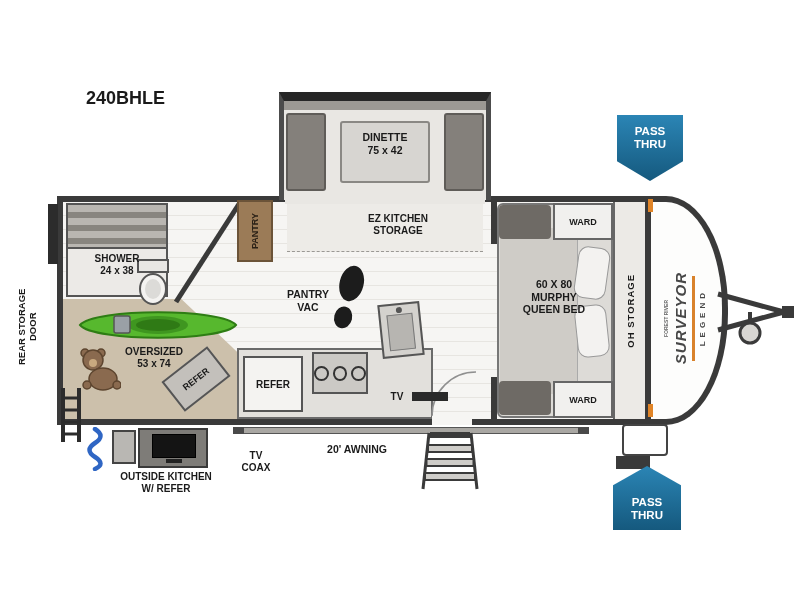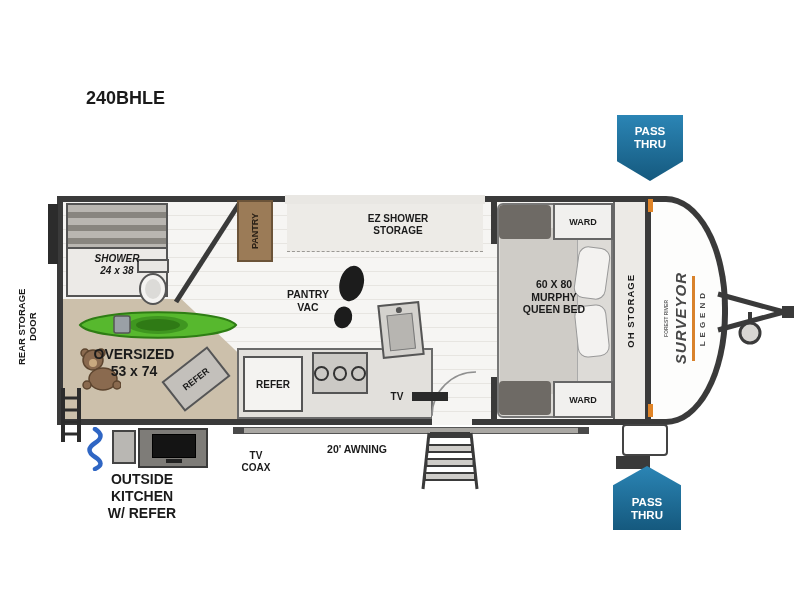--- a/index.html
+++ b/index.html
@@ -36,32 +36,44 @@
   </div>
 
   <svg class="abs" style="left:714px; top:286px; width:82px; height:64px; z-index:2;" viewBox="0 0 82 64">
     <line x1="4" y1="8" x2="70" y2="26" stroke="#3a3a3a" stroke-width="5"></line>
     <line x1="4" y1="44" x2="70" y2="26" stroke="#3a3a3a" stroke-width="5"></line>
     <rect x="68" y="20" width="12" height="12" fill="#3a3a3a"></rect>
     <line x1="36" y1="26" x2="36" y2="38" stroke="#3a3a3a" stroke-width="4"></line>
     <circle cx="36" cy="47" r="10" fill="#d8d6d2" stroke="#3a3a3a" stroke-width="3"></circle>
   </svg>
 
+  <div class="abs" style="left:279px; top:92px; width:212px; height:108px; background:#e9e7e3;
+       border:5px solid #4c4c4c; border-top:9px solid #262626; border-bottom:none; z-index:3;">
+    <div class="abs" style="left:0; top:0; width:202px; height:9px; background:#9c9994;"></div>
+    <div class="abs" style="left:2px; top:12px; width:40px; height:78px; background:#84807b;
+         border:2px solid #5f5c58; border-radius:3px;"></div>
+    <div class="abs" style="right:2px; top:12px; width:40px; height:78px; background:#84807b;
+         border:2px solid #5f5c58; border-radius:3px;"></div>
+    <div class="abs" style="left:56px; top:20px; width:90px; height:62px; background:#d7d5d1;
+         border:2px solid #8a8884; border-radius:3px;"></div>
+    <div class="lbl" style="left:0; right:0; top:30px; font-size:10.5px;">DINETTE
+75 x 42</div>
+  </div>
   <div class="abs" style="left:285px; top:195px; width:200px; height:9px; background:#e9e7e3; z-index:4;"></div>
 
   <div class="abs" style="left:287px; top:202px; width:196px; height:50px; background:#edebe7;
        border-bottom:1.5px dashed #9a9894; z-index:2;"></div>
-  <div class="lbl" style="left:338px; top:213px; width:120px; font-size:10px; z-index:4;">EZ SHOWER
+  <div class="lbl" style="left:338px; top:213px; width:120px; font-size:10px; z-index:4;">EZ KITCHEN
 STORAGE</div>
 
   <div class="abs" style="left:66px; top:203px; width:102px; height:46px; border:2px solid #555;
        background:repeating-linear-gradient(180deg,#b9b6b1 0 7px,#88857f 7px 13px); z-index:2;"></div>
   <div class="abs" style="left:66px; top:249px; width:102px; height:48px; background:#eceae7;
        border:2px solid #555; border-top:none; z-index:2;"></div>
-  <div class="lbl" style="left:70px; top:253px; width:94px; font-size:10px; z-index:4;font-style:italic;">SHOWER
+  <div class="lbl" style="left:70px; top:253px; width:94px; font-size:10px; z-index:4;">SHOWER
 24 x 38</div>
   <svg class="abs" style="left:134px; top:258px; width:38px; height:48px; z-index:3;" viewBox="0 0 38 48">
     <rect x="4" y="2" width="30" height="12" fill="#e8e7e4" stroke="#555" stroke-width="2"></rect>
     <ellipse cx="19" cy="31" rx="13" ry="15" fill="#f4f3f1" stroke="#555" stroke-width="2"></ellipse>
     <ellipse cx="19" cy="31" rx="8" ry="10" fill="#dcdbd8"></ellipse>
   </svg>
   <svg class="abs" style="left:168px; top:198px; width:75px; height:110px; z-index:3;" viewBox="0 0 75 110">
     <line x1="71" y1="6" x2="8" y2="104" stroke="#3a3a3a" stroke-width="5"></line>
   </svg>
 
@@ -72,21 +84,21 @@
 
   <div class="lbl" style="left:272px; top:288px; width:72px; font-size:10.5px; z-index:4;">PANTRY
 VAC</div>
   <svg class="abs" style="left:330px; top:262px; width:36px; height:72px; transform:rotate(14deg); z-index:3;" viewBox="0 0 36 72">
     <ellipse cx="18" cy="21" rx="12" ry="18" fill="#1c1c1c"></ellipse>
     <ellipse cx="18" cy="56" rx="9" ry="11" fill="#1c1c1c"></ellipse>
   </svg>
 
   <div class="abs" style="left:63px; top:299px; width:174px; height:120px; background:#ccc0ab;
        clip-path:polygon(0 0, 68% 0, 100% 44%, 100% 100%, 0 100%); z-index:2;"></div>
-  <div class="lbl" style="left:92px; top:346px; width:84px; font-size:14px; z-index:4;">OVERSIZED
+  <div class="lbl" style="left:112px; top:346px; width:84px; font-size:10px; z-index:4;">OVERSIZED
 53 x 74</div>
   <svg class="abs" style="left:74px; top:302px; width:168px; height:46px; z-index:3;" viewBox="0 0 168 46">
     <path d="M6,23 C20,6 148,6 162,23 C148,40 20,40 6,23 Z" fill="#57b82e" stroke="#2e7d14" stroke-width="2"></path>
     <ellipse cx="84" cy="23" rx="30" ry="9" fill="#3f9620"></ellipse>
     <ellipse cx="84" cy="23" rx="22" ry="6" fill="#2f7a15"></ellipse>
     <rect x="40" y="14" width="16" height="17" rx="2" fill="#9aa0a6" stroke="#555" stroke-width="1.5"></rect>
   </svg>
   <svg class="abs" style="left:77px; top:345px; width:44px; height:48px; z-index:3;" viewBox="0 0 44 48">
     <circle cx="8" cy="8" r="4" fill="#8a6a4f" stroke="#5d452f" stroke-width="1.5"></circle>
     <circle cx="24" cy="8" r="4" fill="#8a6a4f" stroke="#5d452f" stroke-width="1.5"></circle>
@@ -195,21 +207,21 @@
   </svg>
 
   <svg class="abs" style="left:82px; top:427px; width:26px; height:44px; z-index:3;" viewBox="0 0 26 44">
     <path d="M13,2 q 11,7 0,14 q -11,7 0,14 q 11,7 0,12" fill="none" stroke="#2f66c4" stroke-width="4.5" stroke-linecap="round"></path>
   </svg>
   <div class="abs" style="left:112px; top:430px; width:24px; height:34px; background:#b9b7b3; border:2px solid #444; z-index:3;"></div>
   <div class="abs" style="left:138px; top:428px; width:70px; height:40px; background:#7e7c78; border:2px solid #3a3a3a; z-index:3;">
     <div class="abs" style="left:12px; top:4px; width:44px; height:24px; background:#141414; border:1px solid #000;"></div>
     <div class="abs" style="left:26px; top:29px; width:16px; height:4px; background:#222;"></div>
   </div>
-  <div class="lbl" style="left:80px; top:471px; width:124px; font-size:14px;">OUTSIDE KITCHEN
+  <div class="lbl" style="left:104px; top:471px; width:124px; font-size:10px;">OUTSIDE KITCHEN
 W/ REFER</div>
   <div class="lbl" style="left:236px; top:450px; width:40px; font-size:10px;">TV
 COAX</div>
 
   <div class="abs" style="left:622px; top:424px; width:46px; height:32px; background:#ffffff; border:2px solid #444;
        border-radius:4px; z-index:3;"></div>
   <div class="abs" style="left:616px; top:456px; width:34px; height:13px; background:#3a3a3a; z-index:3;"></div>
 
 </div>
 

